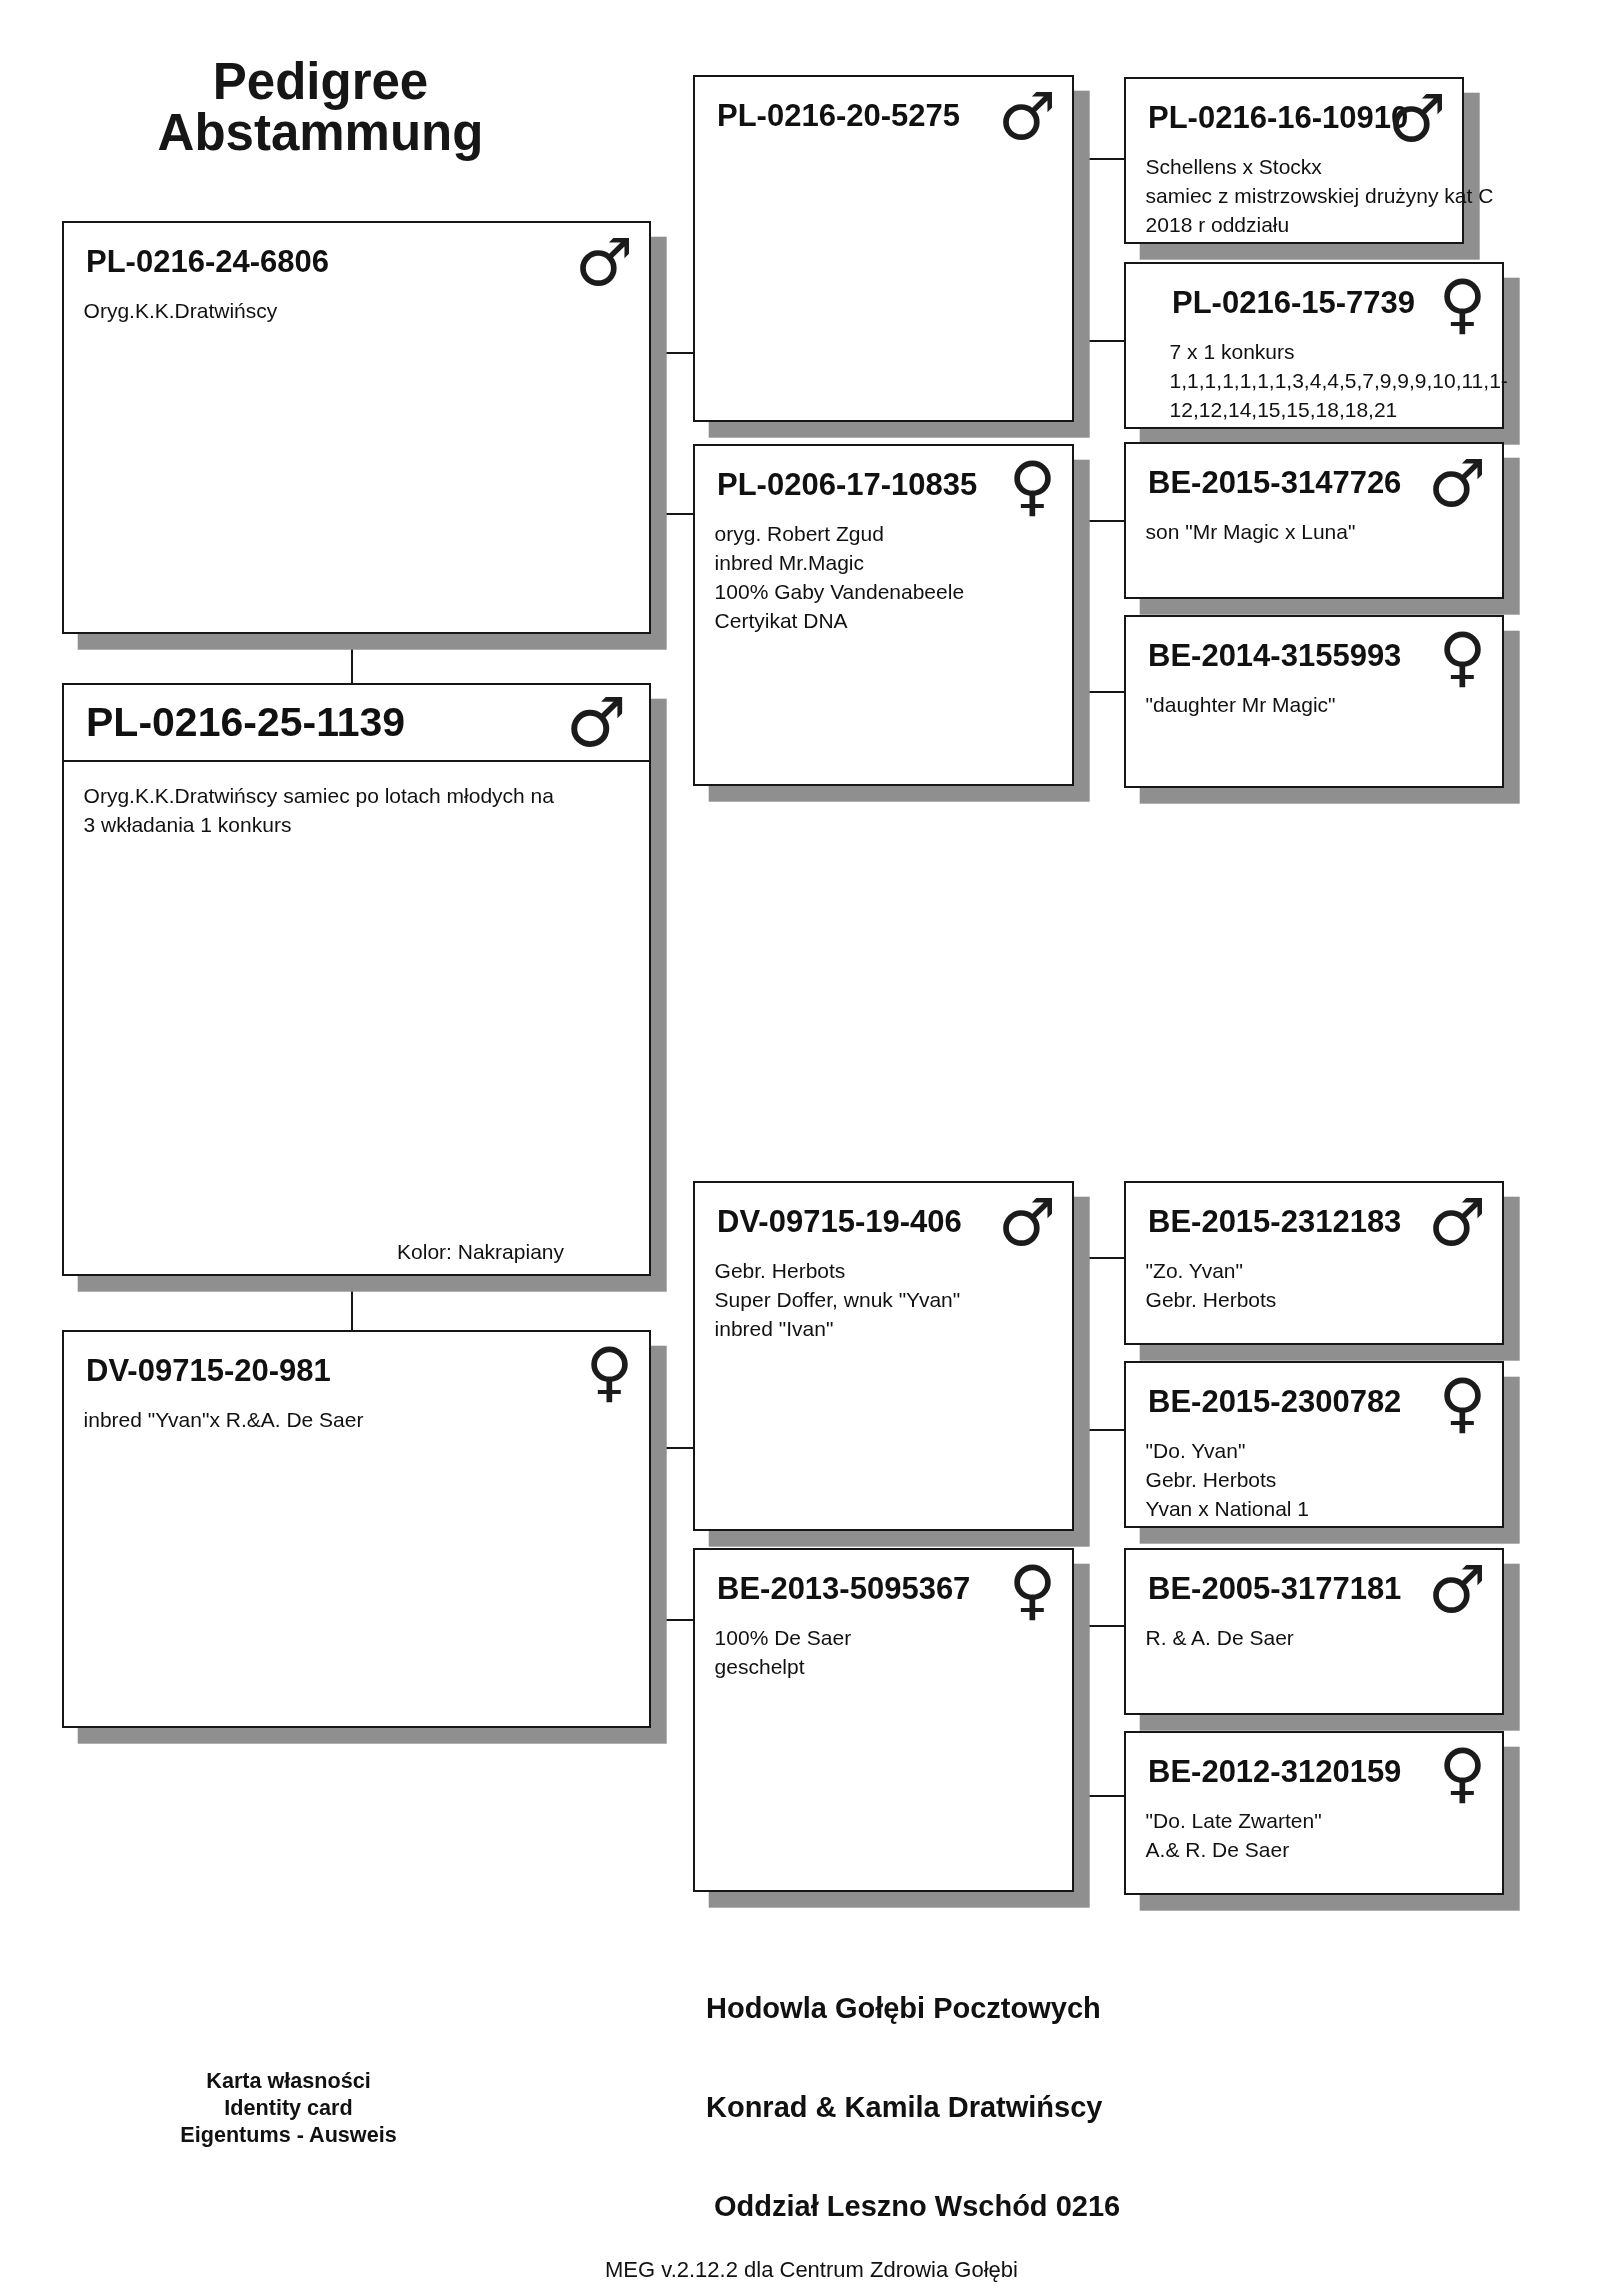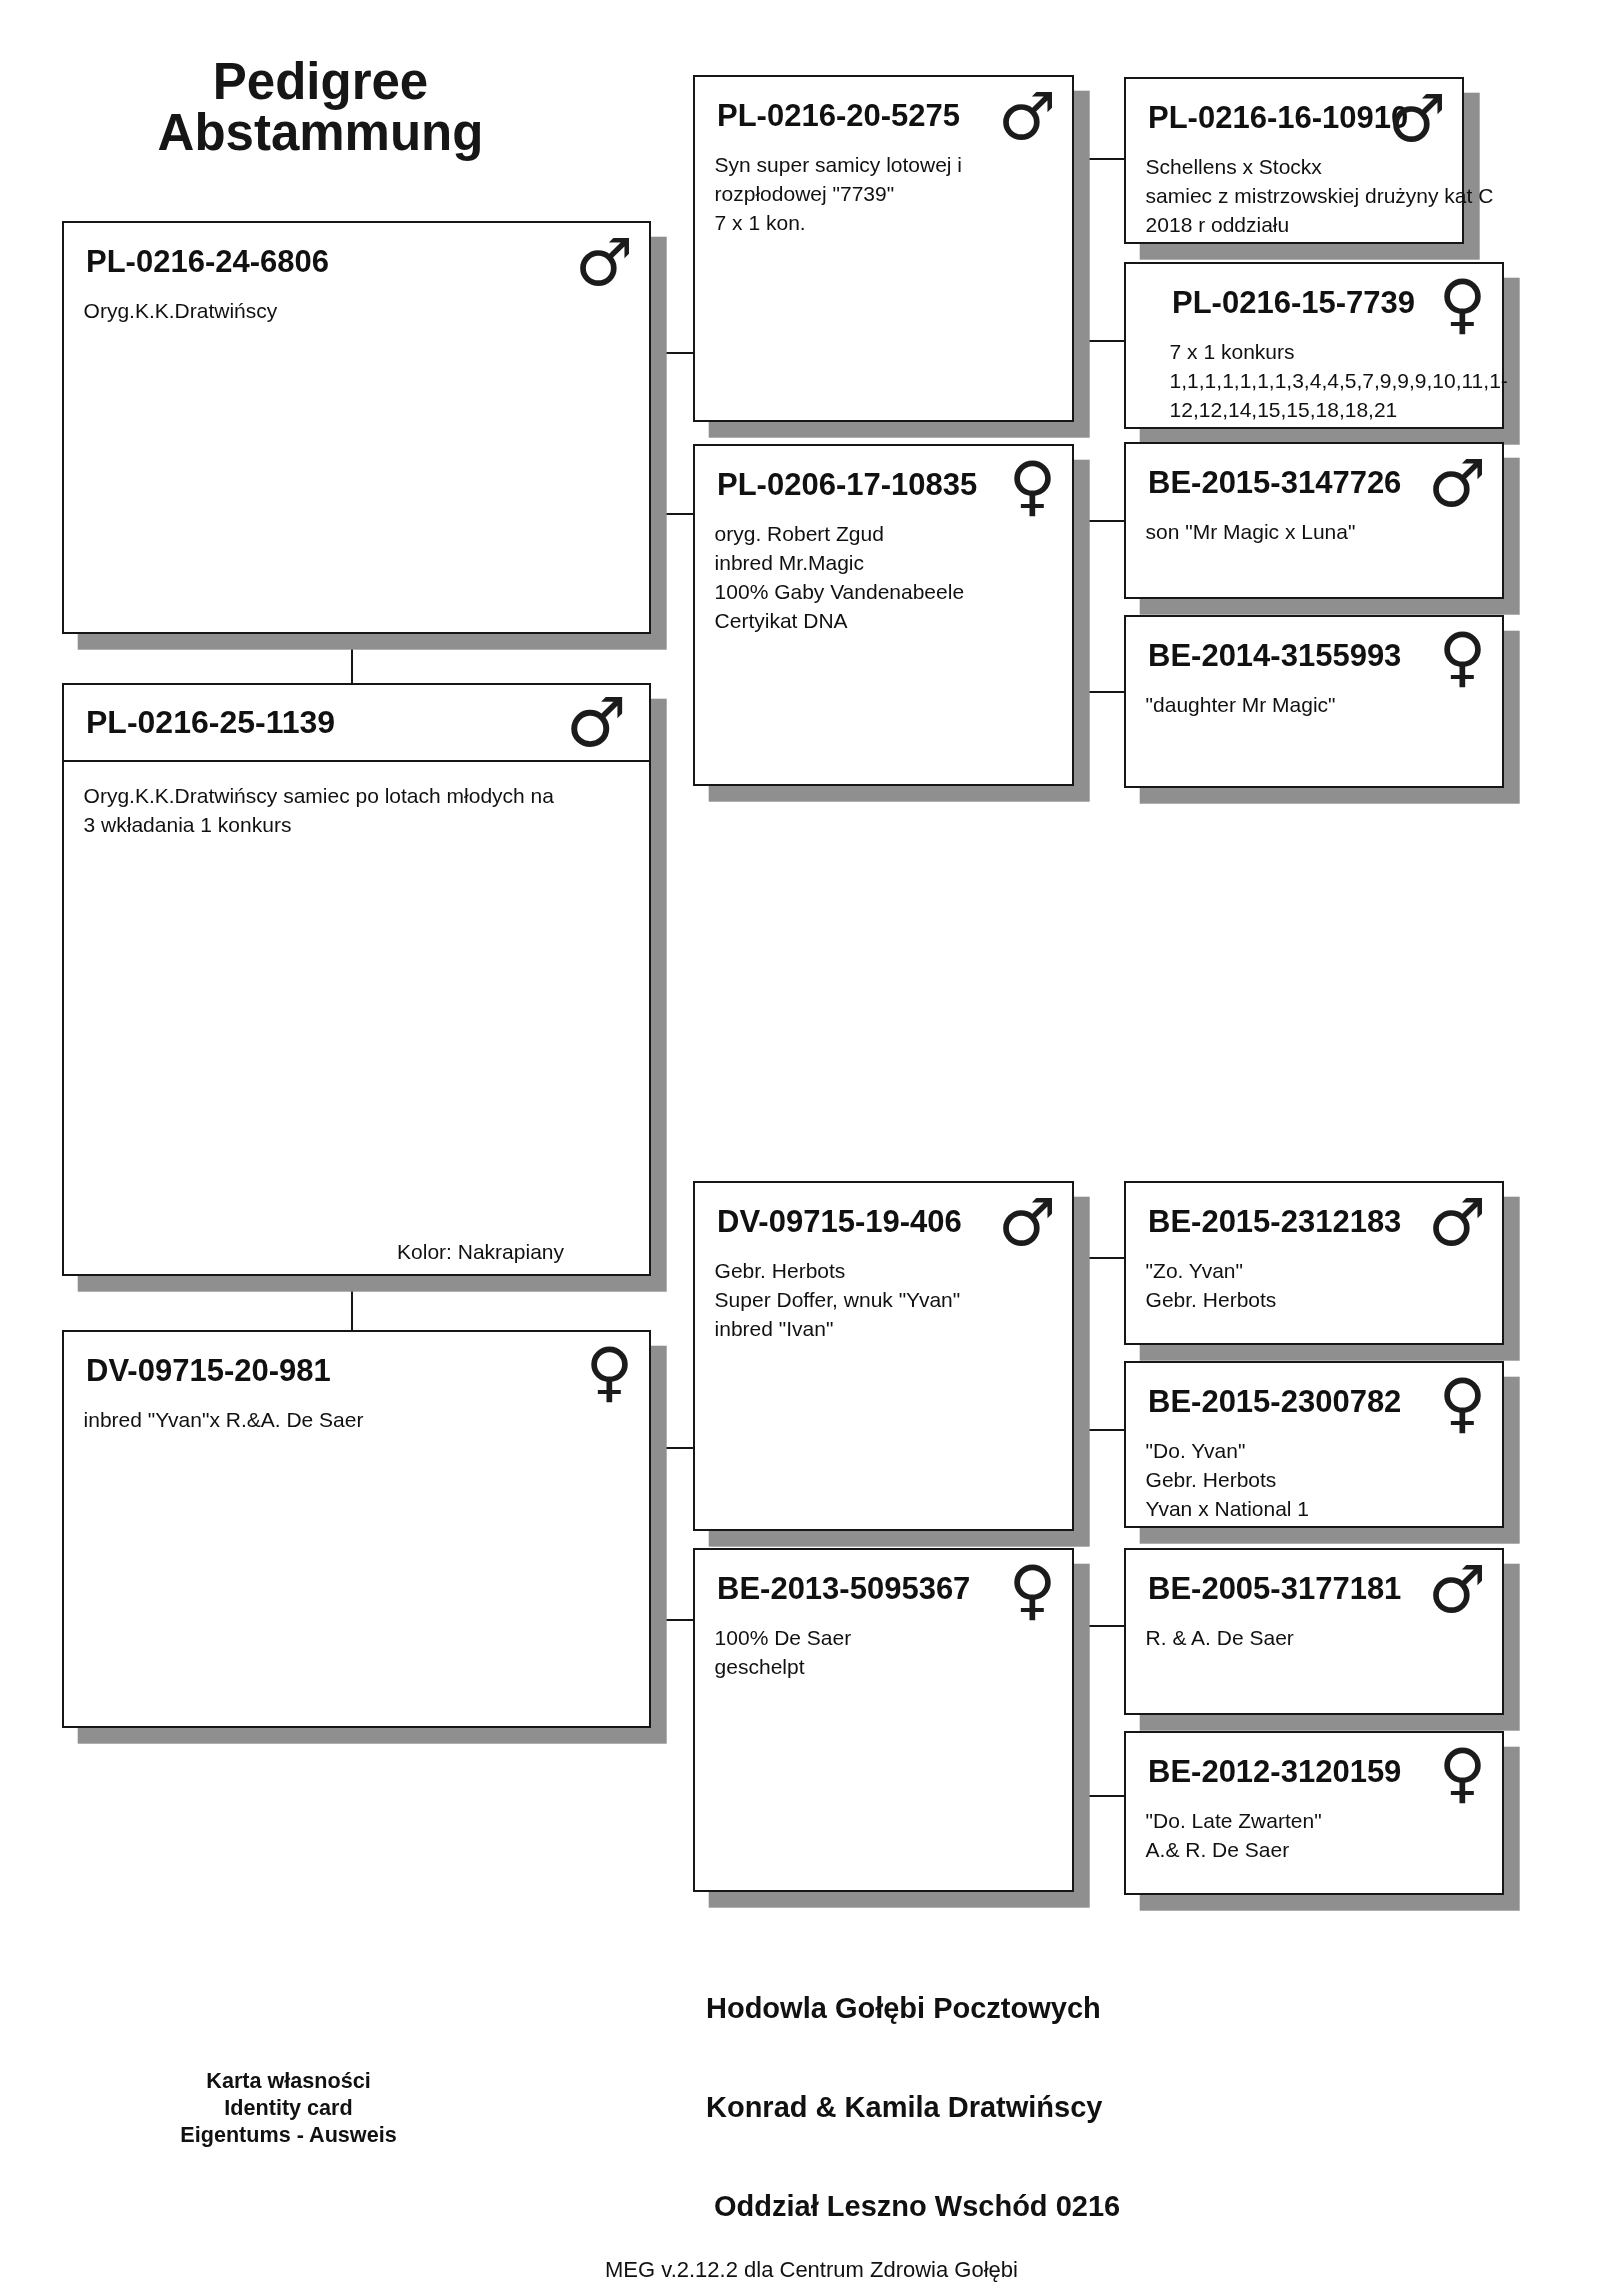--- a/index.html
+++ b/index.html
@@ -10,21 +10,21 @@
   .pbox{position:absolute;background:#fff;border:2.6px solid #161616;
         box-shadow:15.7px 15.7px 0 #8f8f8f;box-sizing:border-box;}
   .ring{font-weight:bold;font-size:31px;line-height:34px;margin:22px 79px 0 22px;white-space:nowrap;}
   .sym{position:absolute;top:6.5px;right:15.7px;font-size:65px;line-height:1;
        font-family:"DejaVu Sans",sans-serif;color:#1b1b1b;}
   .desc{font-size:21px;line-height:29px;margin:17px 5.2px 0 19.6px;white-space:pre;}
 
   
   .box-subject .hdr{position:absolute;left:0;right:0;top:0;height:75px;
         border-bottom:2.6px solid #161616;}
-  .box-subject .ring{font-size:32px;line-height:43px;margin:15.7px 98px 0 22px;}
+  .box-subject .ring{font-size:41px;line-height:43px;margin:15.7px 98px 0 22px;}
   .box-subject .sym{top:3.9px;right:22px;font-size:68px;}
   .box-subject .desc{margin-top:96px;}
   .color-note{position:absolute;right:85px;bottom:10.5px;font-size:21px;white-space:pre;}
 
   
   .box-father {left:62px;  top:221px;  width:589px; height:413px;}
   .box-subject{left:62px;  top:683px; width:589px; height:593px;}
   .box-mother {left:62px;  top:1330px; width:589px; height:398px;}
   .gp0{left:693px;top:75px; width:381px;height:347px;}
   .gp1{left:693px;top:444px; width:381px;height:342px;}
@@ -104,23 +104,20 @@
 
   <div class="pbox box-mother">
     <div class="ring">DV-09715-20-981</div>
     <span class="sym">♀</span>
     <div class="desc">inbred "Yvan"x R.&amp;A. De Saer</div>
   </div>
 
   <div class="pbox gp0">
     <div class="ring">PL-0216-20-5275</div>
     <span class="sym">♂</span>
-    <div class="desc">Syn super samicy lotowej i
-rozpłodowej "7739"
-7 x 1 kon.</div>
   </div>
   <div class="pbox gp1">
     <div class="ring">PL-0206-17-10835</div>
     <span class="sym">♀</span>
     <div class="desc">oryg. Robert Zgud
 inbred Mr.Magic
 100% Gaby Vandenabeele
 Certyikat DNA</div>
   </div>
   <div class="pbox gp2">

